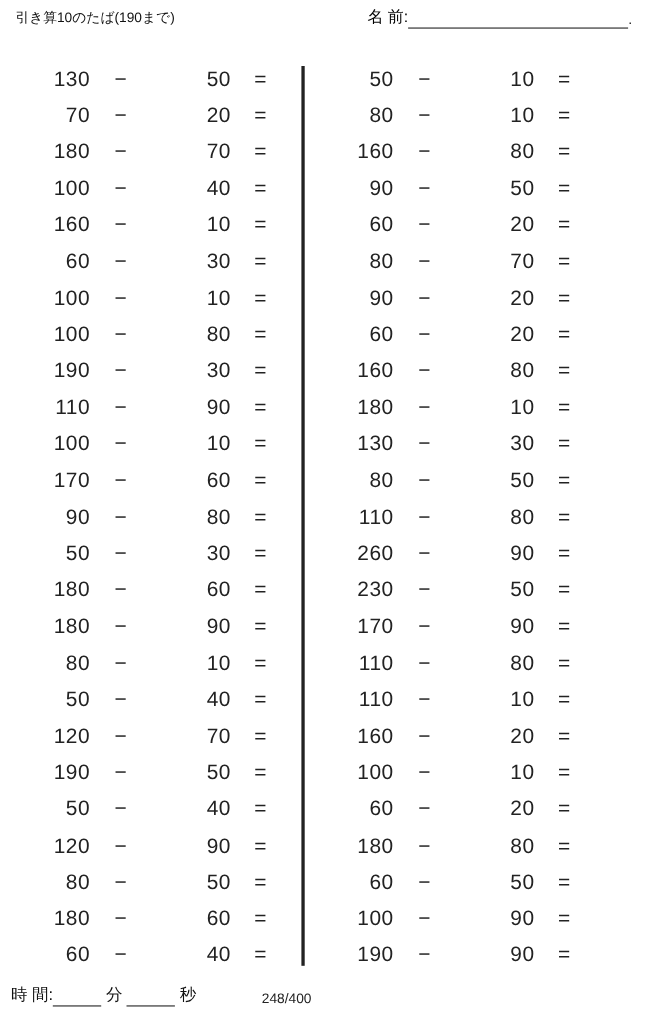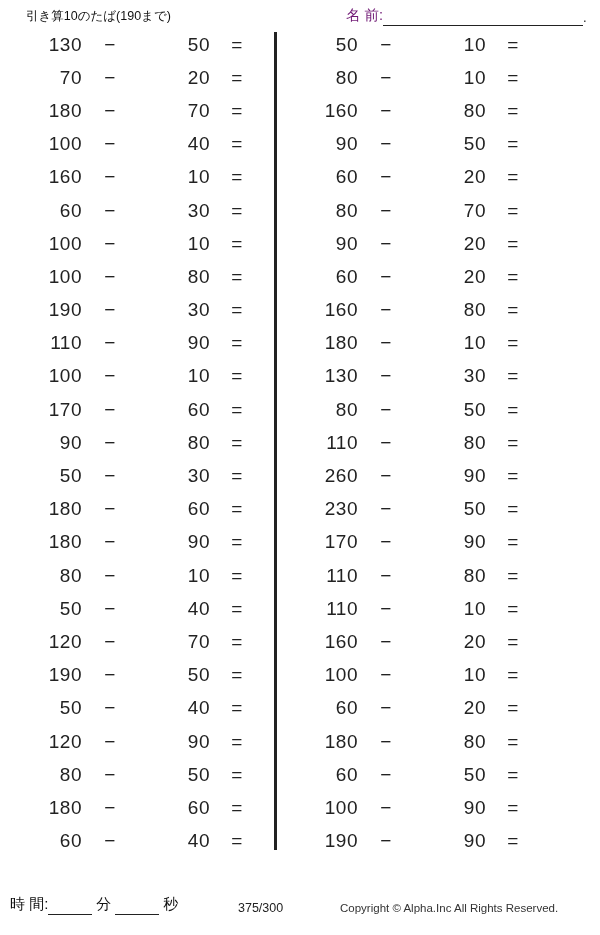--- a/index.html
+++ b/index.html
@@ -19,21 +19,21 @@
     position: relative;
     width: 600px;
     height: 935px;
     box-sizing: border-box;
   }
 
   
   .header {
     position: absolute;
     top: 0;
-    left: 16px;
+    left: 4px;
     width: 536px;
     height: 34px;
   }
   .title {
     position: absolute;
     left: 10px;
     top: 8px;
     font-size: 12.5px;
     letter-spacing: 0px;
     white-space: nowrap;
@@ -42,38 +42,38 @@
   .name-block {
     position: absolute;
     left: 330px;
     top: 6px;
     display: flex;
     align-items: flex-end;
     white-space: nowrap;
   }
   .name-label {
     font-size: 14.5px;
-    color: #701a75;
+    color: #000000;
     padding-bottom: 1px;
   }
   .name-line {
     display: inline-block;
     width: 200px;
     border-bottom: 1.5px solid #222;
     height: 17px;
   }
   .name-dot {
     font-size: 13px;
     padding-bottom: 1px;
   }
 
   
   .grid-wrap {
     position: absolute;
-    top: 28px;
+    top: 56px;
     left: 0;
     width: 600px;
     height: 830px;
   }
   .divider {
     position: absolute;
     left: 274px;
     top: 4px;
     width: 2.5px;
     height: 818px;
@@ -490,17 +490,16 @@
   </div>
 
   <div class="footer">
     <div class="time-block">
       <span class="time-label">時 間:</span>
       <span class="time-line1"></span>
       <span class="time-unit1">分</span>
       <span class="time-line2"></span>
       <span class="time-unit2">秒</span>
     </div>
-    <div class="page-num">375/300</div>
-    <div class="copyright">Copyright ©  Alpha.Inc All Rights Reserved.</div>
+    <div class="page-num">248/400</div>
   </div>
 
 </div>
 
 </body></html>

